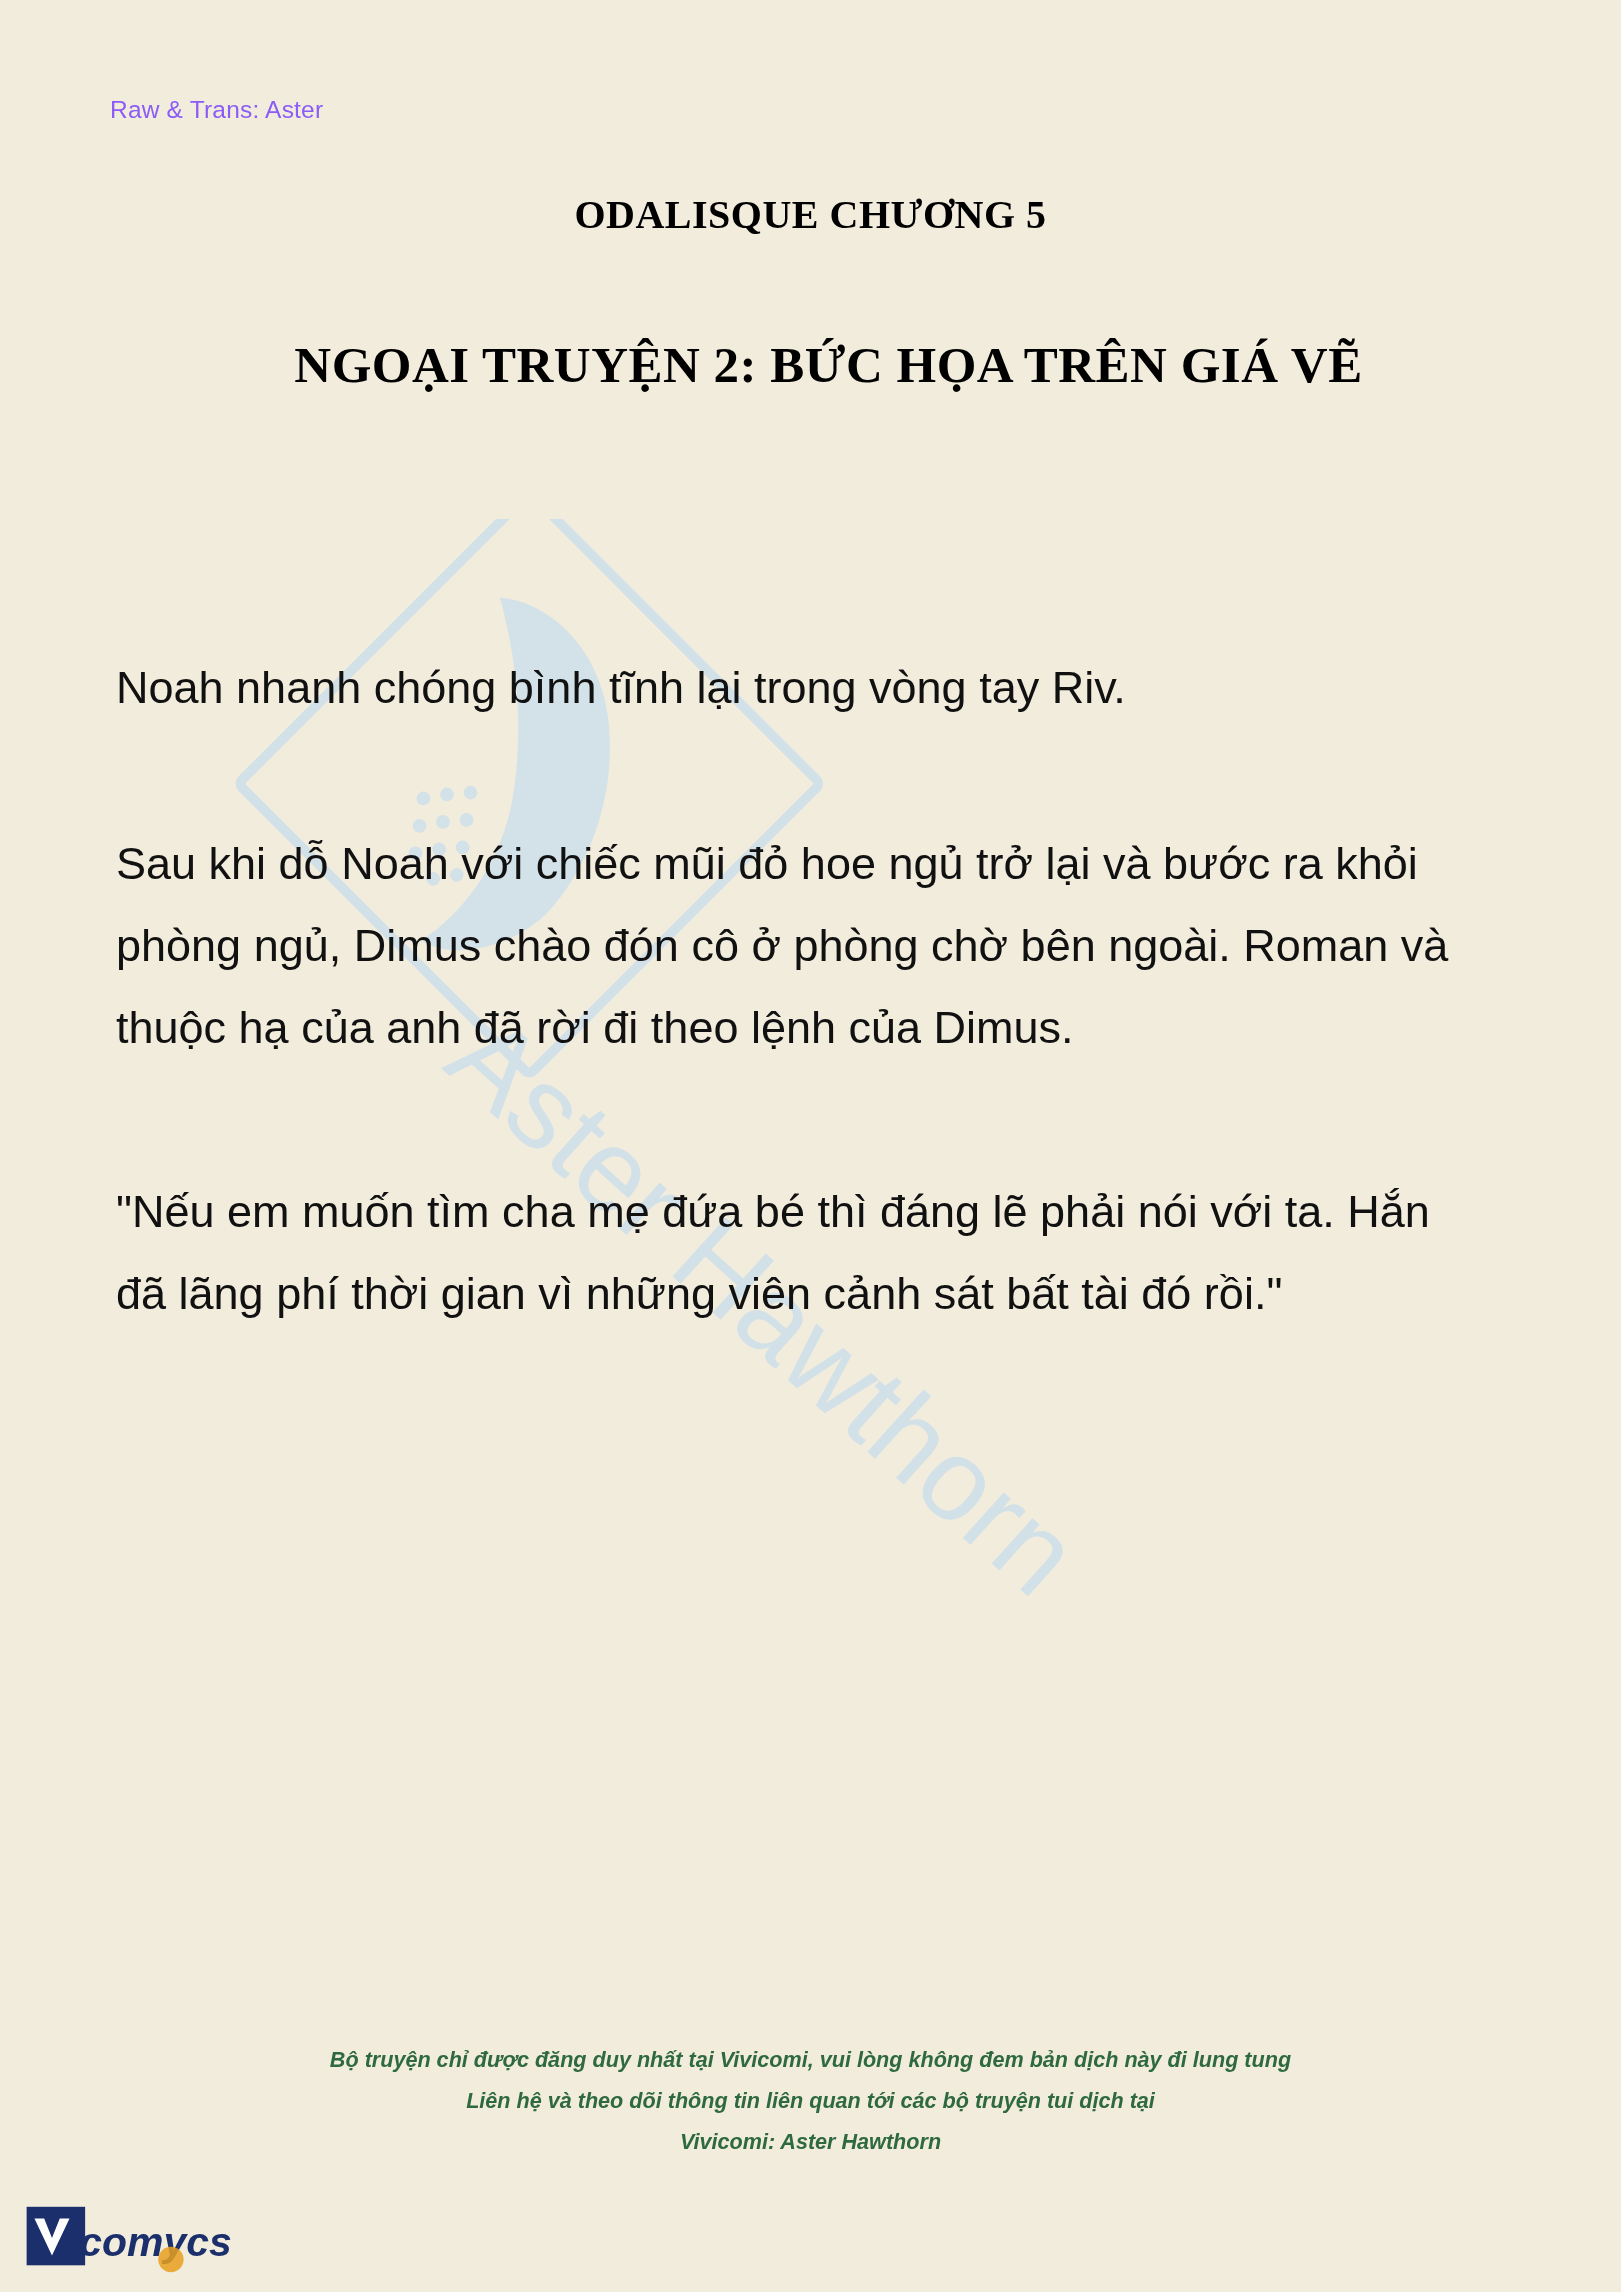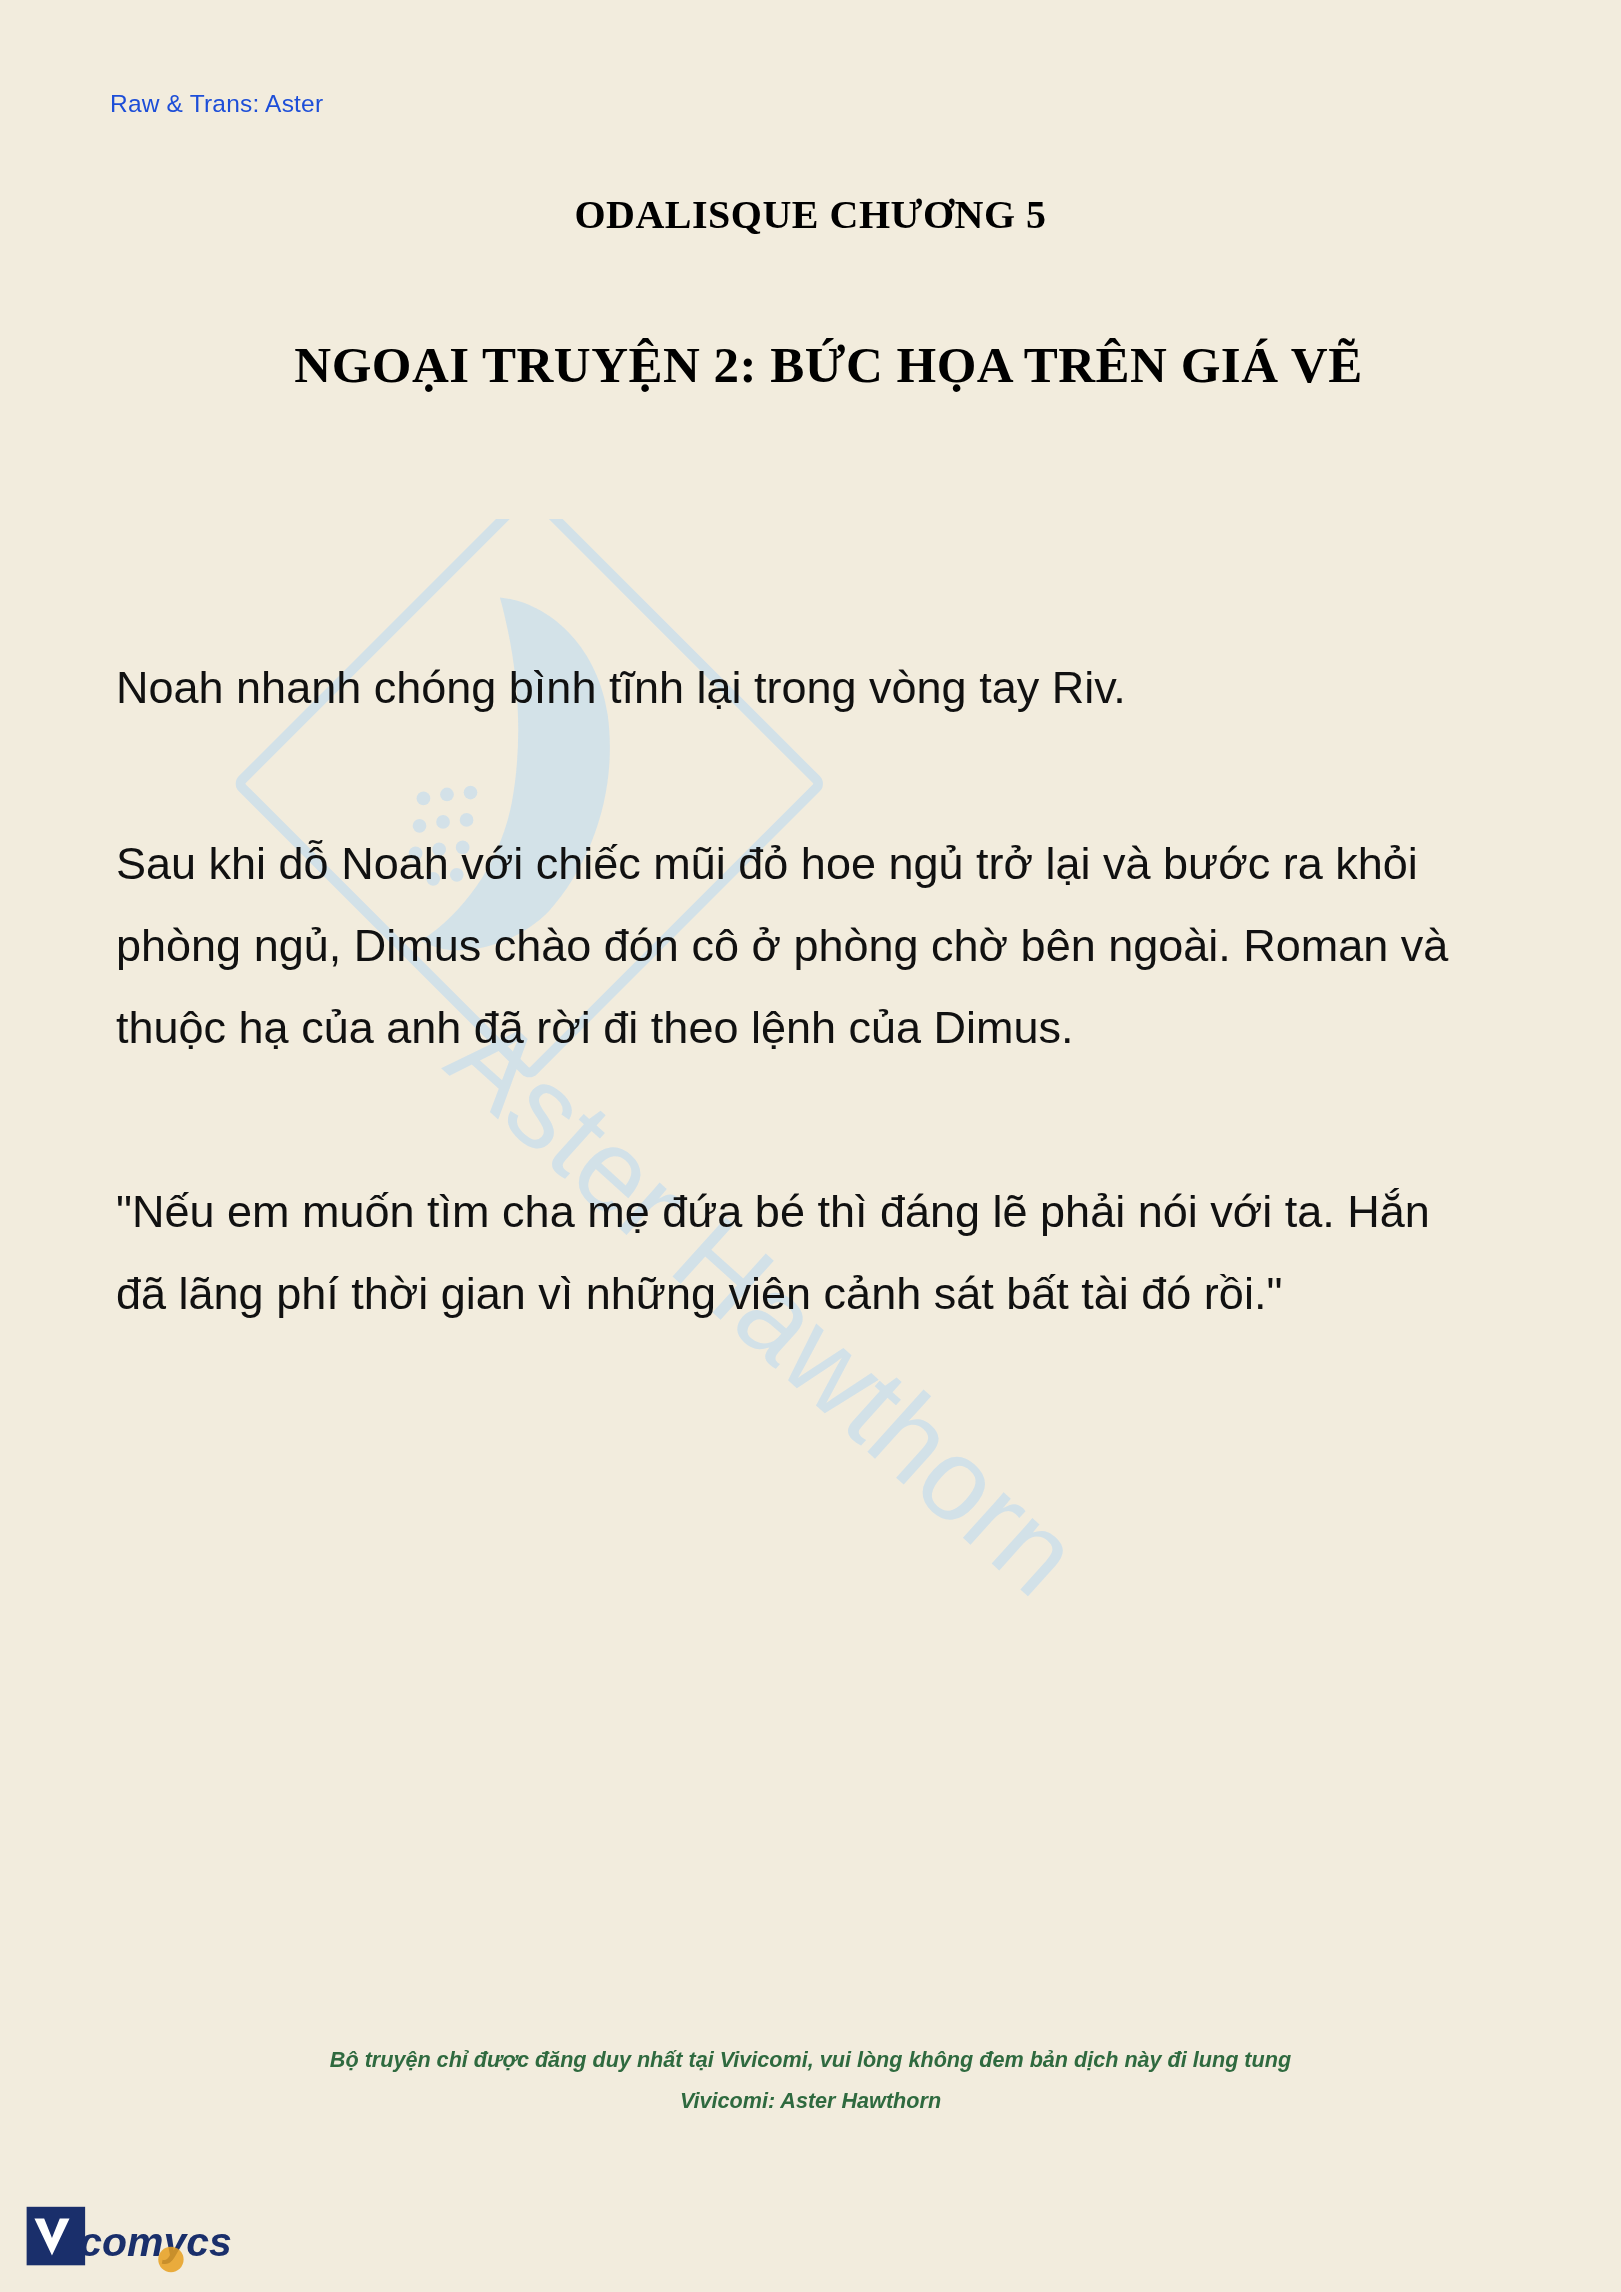--- a/index.html
+++ b/index.html
@@ -17,25 +17,25 @@
   .page {
     position: relative;
     width: 1621px;
     height: 2293px;
     box-sizing: border-box;
   }
 
   
   .credit {
     position: absolute;
-    top: 90px;
+    top: 96px;
     left: 110px;
     font-family: "Liberation Sans", sans-serif;
     font-size: 24.5px;
-    color: #1d4ed8;
+    color: #8b5cf6;
     letter-spacing: 0.2px;
   }
 
   
   .watermark {
     position: absolute;
     left: 196px;
     top: 519px;
     width: 1098px;
     height: 1098px;
@@ -155,20 +155,21 @@
   </div>
 
   <div class="body-text">
     <p class="para p1">Noah nhanh chóng bình tĩnh lại trong vòng tay Riv.</p>
     <p class="para p2">Sau khi dỗ Noah với chiếc mũi đỏ hoe ngủ trở lại và bước ra khỏi phòng ngủ, Dimus chào đón cô ở phòng chờ bên ngoài. Roman và thuộc hạ của anh đã rời đi theo lệnh của Dimus.</p>
     <p class="para p3">"Nếu em muốn tìm cha mẹ đứa bé thì đáng lẽ phải nói với ta. Hắn đã lãng phí thời gian vì những viên cảnh sát bất tài đó rồi."</p>
   </div>
 
   <div class="footer">
     <div class="footer-line">Bộ truyện chỉ được đăng duy nhất tại Vivicomi, vui lòng không đem bản dịch này đi lung tung</div>
+    <div class="footer-line">Liên hệ và theo dõi thông tin liên quan tới các bộ truyện tui dịch tại</div>
     <div class="footer-line">Vivicomi: Aster Hawthorn</div>
   </div>
 
   <div class="logo">
     <svg viewBox="0 0 250 80" width="245" height="78" xmlns="http://www.w3.org/2000/svg">
       <rect x="0" y="8" width="60" height="60" fill="#1a2f6b"></rect>
       <path d="M8 20 L26 58 L44 20 L34 20 L26 40 L18 20 Z" fill="#ffffff"></path>
       <text x="54" y="58" font-family="'Liberation Sans', sans-serif" font-style="italic" font-weight="bold" font-size="42" fill="#1a2f6b">comycs</text>
       <circle cx="148" cy="62" r="13" fill="#e8a020" opacity="0.85"></circle>
     </svg>

